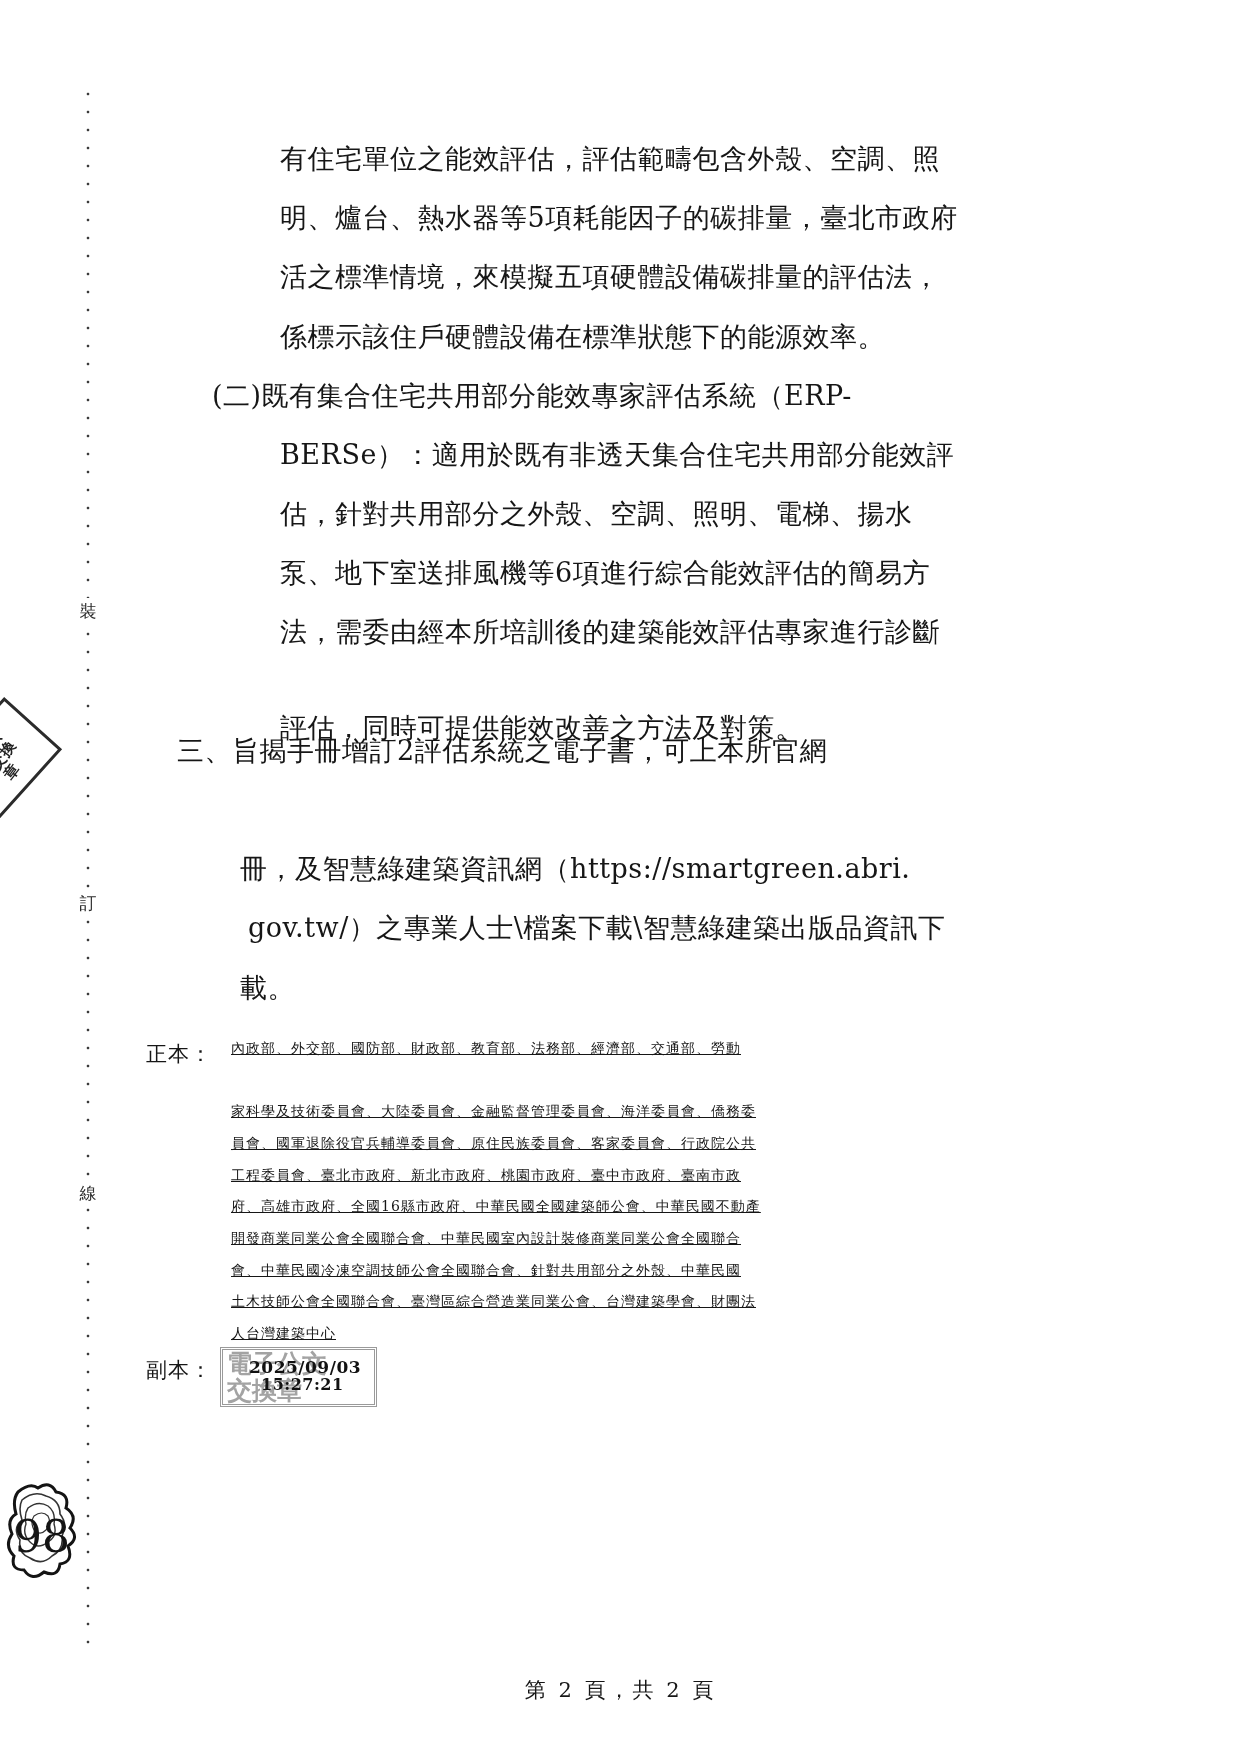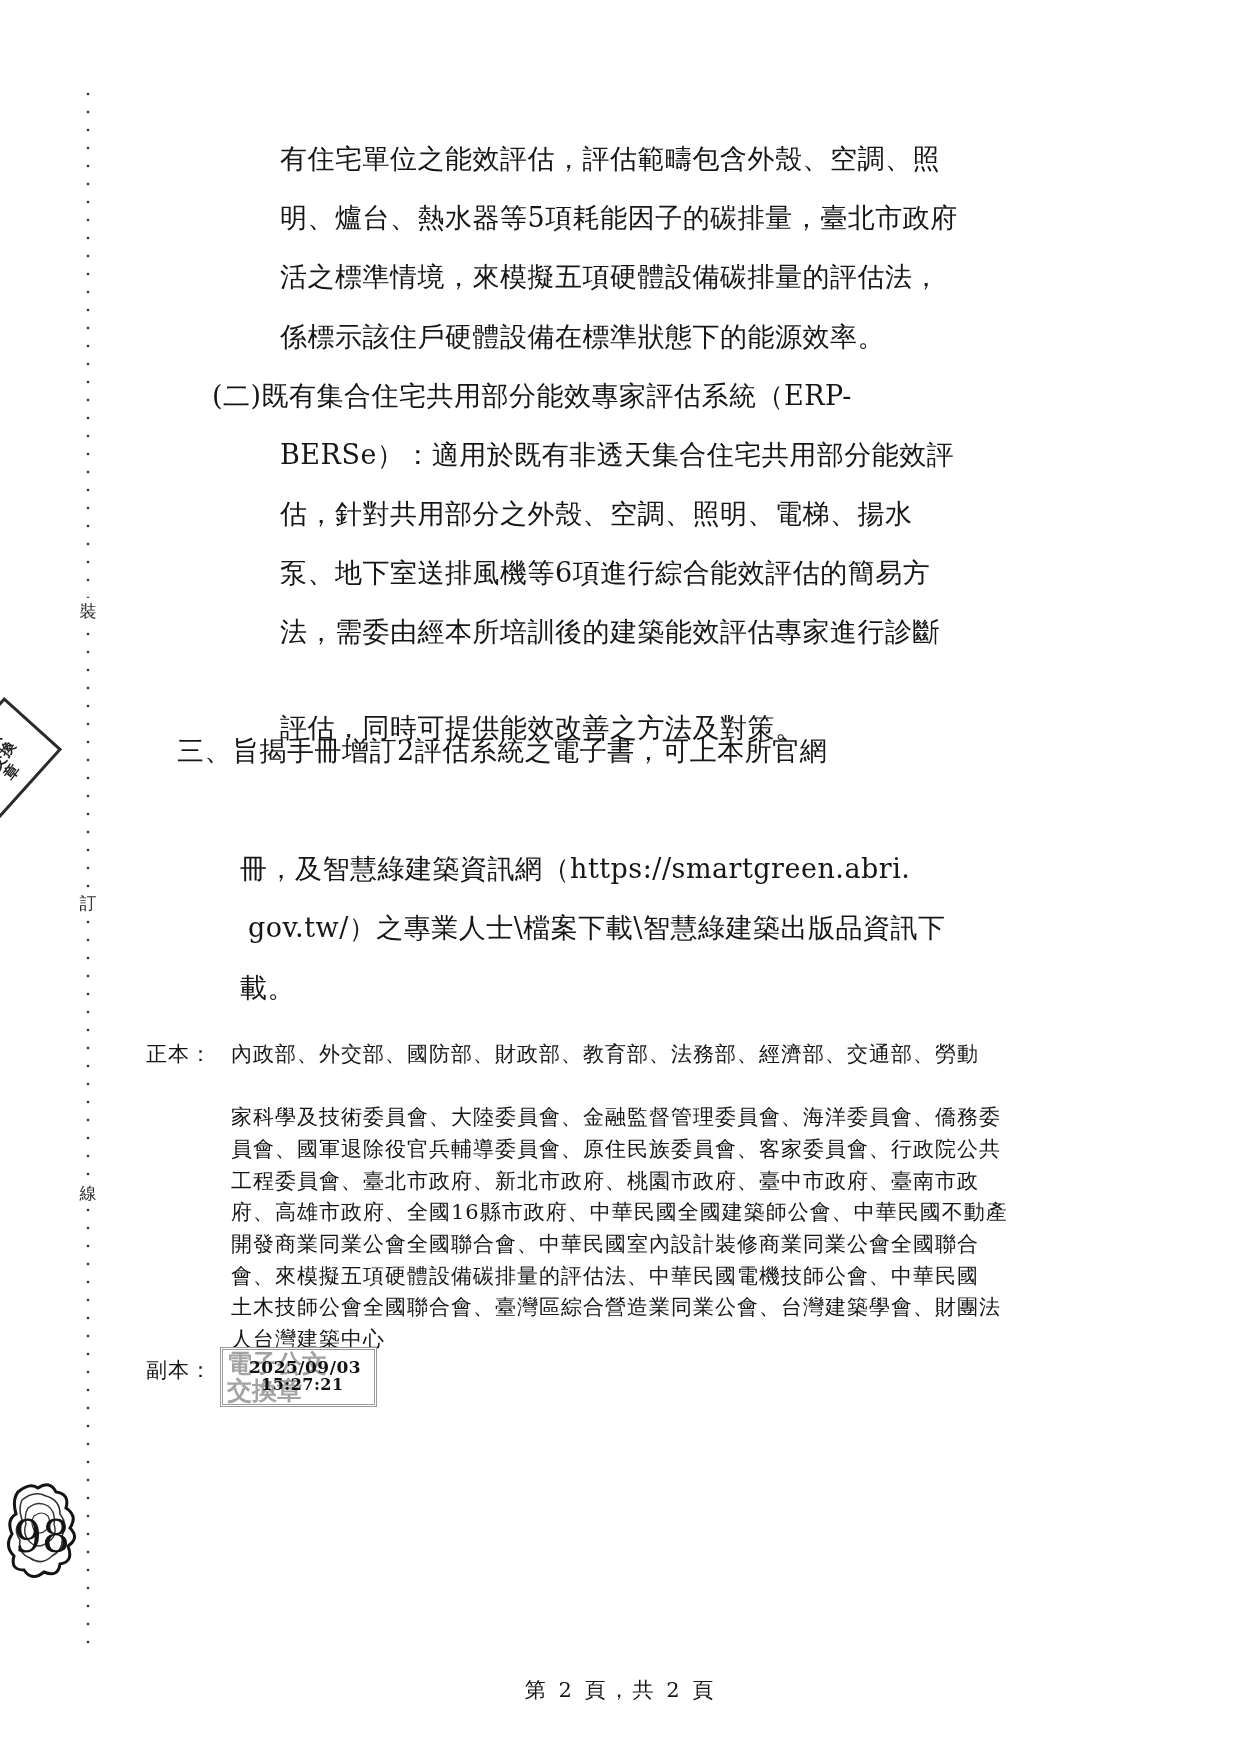--- a/index.html
+++ b/index.html
@@ -45,22 +45,22 @@
 
   
   .bline{
     position:absolute;font-size:27px;line-height:32px;
     letter-spacing:0.5px;white-space:pre;color:#161616;
   }
 
   
   .rlabel{position:absolute;font-size:21px;letter-spacing:1px;color:#161616;}
   .rline{
-    position:absolute;left:231px;font-size:21px;letter-spacing:1px;
-    white-space:pre;color:#161616;
+    position:absolute;left:231px;font-size:14px;letter-spacing:1px;
+    white-space:pre;color:#161616;text-decoration:underline;
   }
 
   
   .ex-stamp{
     position:absolute;left:220px;top:1347px;width:157px;height:60px;
     border:3px double #9a9a9a;box-sizing:border-box;background:#fff;
   }
   .ex-row{
     position:absolute;left:4px;right:4px;display:flex;
     justify-content:space-between;color:#a3a3a3;
@@ -119,21 +119,21 @@
   <div class="bline" style="left:248px;top:912px;text-align:center;">gov.tw/）之專業人士\檔案下載\智慧綠建築出版品資訊下</div>
   <div class="bline" style="left:240px;top:972px;">載。</div>
 
   <div class="rlabel" style="left:146px;top:1040px;">正本：</div>
   <div class="rline" style="top:1040px;">內政部、外交部、國防部、財政部、教育部、法務部、經濟部、交通部、勞動</div>
   <div class="rline" style="top:1103px;">家科學及技術委員會、大陸委員會、金融監督管理委員會、海洋委員會、僑務委</div>
   <div class="rline" style="top:1135px;">員會、國軍退除役官兵輔導委員會、原住民族委員會、客家委員會、行政院公共</div>
   <div class="rline" style="top:1167px;">工程委員會、臺北市政府、新北市政府、桃園市政府、臺中市政府、臺南市政</div>
   <div class="rline" style="top:1198px;">府、高雄市政府、全國16縣市政府、中華民國全國建築師公會、中華民國不動產</div>
   <div class="rline" style="top:1230px;">開發商業同業公會全國聯合會、中華民國室內設計裝修商業同業公會全國聯合</div>
-  <div class="rline" style="top:1262px;">會、來模擬五項硬體設備碳排量的評估法、中華民國電機技師公會、中華民國</div>
+  <div class="rline" style="top:1262px;">會、中華民國冷凍空調技師公會全國聯合會、針對共用部分之外殼、中華民國</div>
   <div class="rline" style="top:1293px;">土木技師公會全國聯合會、臺灣區綜合營造業同業公會、台灣建築學會、財團法</div>
   <div class="rline" style="top:1325px;">人台灣建築中心</div>
 
   <div class="rlabel" style="left:146px;top:1356px;">副本：</div>
   <div class="ex-stamp">
     <div class="ex-row ex-row1">電子公文</div>
     <div class="ex-row ex-row2">交換章</div>
     <div class="ex-date">2025/09/03</div>
     <div class="ex-time">15:27:21</div>
   </div>

